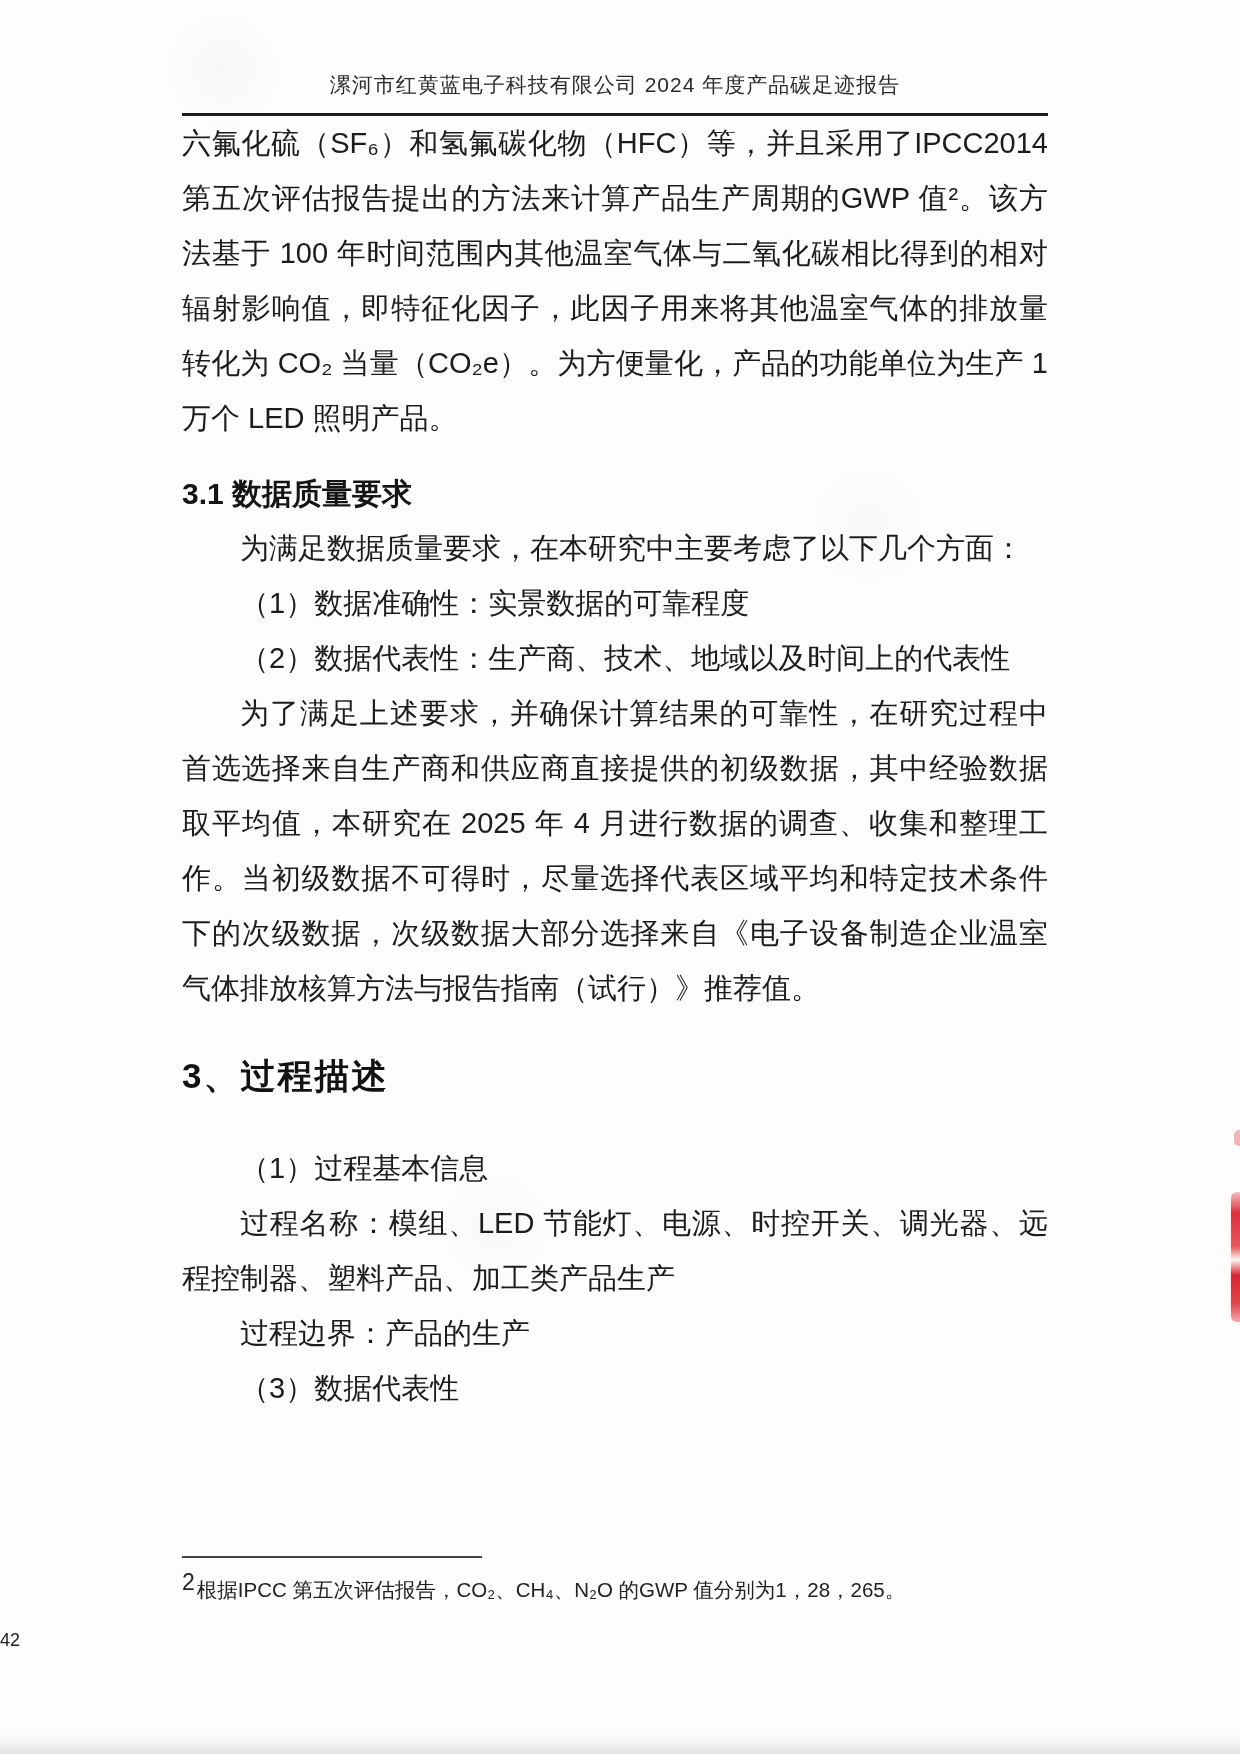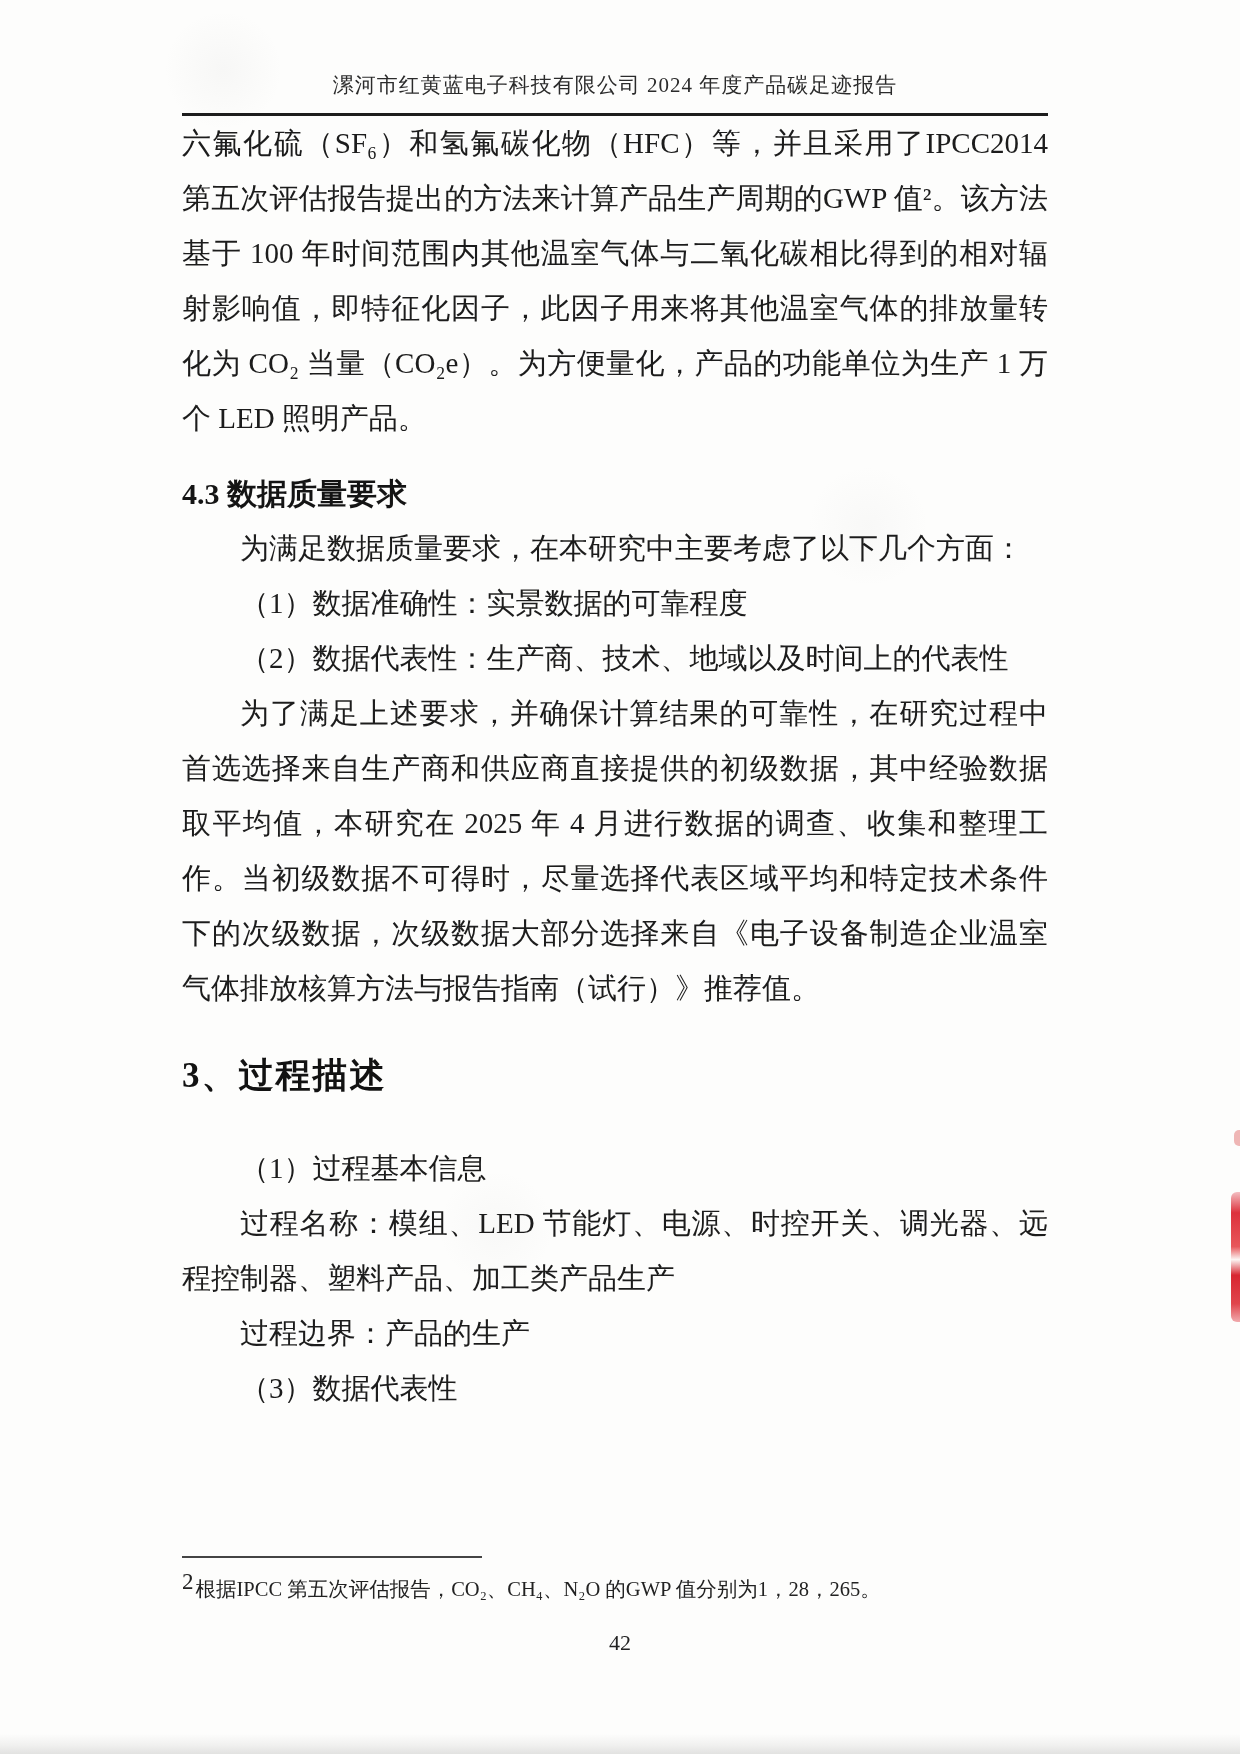--- a/index.html
+++ b/index.html
@@ -11,21 +11,21 @@
     position: relative;
     width: 1240px;
     height: 1754px;
     margin: 0 auto;
     overflow: hidden;
     background: #fdfdfc;
     background-image:
       radial-gradient(circle at 18% 4%, rgba(150,150,148,0.06) 0, rgba(150,150,148,0) 3%),
       radial-gradient(circle at 70% 30%, rgba(160,160,158,0.05) 0, rgba(160,160,158,0) 4%),
       radial-gradient(circle at 40% 70%, rgba(160,160,158,0.05) 0, rgba(160,160,158,0) 4%);
-    font-family: Liberation Serif, serif;
+    font-family: Liberation Sans, sans-serif;
     color: #1c1c1c;
   }
   .content {
     position: absolute;
     left: 182px;
     top: 0;
     width: 866px;
   }
   .header-title {
     padding-top: 72px;
@@ -90,22 +90,21 @@
     font-size: 23px;
     position: relative;
     top: -7px;
     margin-right: 2px;
   }
   .page-number {
     position: absolute;
     top: 1630px;
     left: 0;
     width: 1240px;
-    text-align: center;
-    font-size: 22px;
+    font-size: 18px;
     color: #222;
   }
   .stamp-edge-main {
     position: absolute;
     right: 0;
     top: 1192px;
     width: 9px;
     height: 130px;
     border-radius: 6px 0 0 6px;
     background: linear-gradient(to bottom,
@@ -143,21 +142,21 @@
 
 <div class="page">
 
   <div class="content">
 
     <div class="header-title">漯河市红黄蓝电子科技有限公司 2024 年度产品碳足迹报告</div>
     <div class="header-rule"></div>
 
     <p class="body-text para intro">六氟化硫（SF₆）和氢氟碳化物（HFC）等，并且采用了IPCC2014 第五次评估报告提出的方法来计算产品生产周期的GWP 值²。该方法基于 100 年时间范围内其他温室气体与二氧化碳相比得到的相对辐射影响值，即特征化因子，此因子用来将其他温室气体的排放量转化为 CO₂ 当量（CO₂e）。为方便量化，产品的功能单位为生产 1 万个 LED 照明产品。</p>
 
-    <div class="section-heading">4.3 数据质量要求</div>
+    <div class="section-heading">3.1 数据质量要求</div>
 
     <p class="body-text para lead indent-2em">为满足数据质量要求，在本研究中主要考虑了以下几个方面：</p>
 
     <div class="list-items">
       <p class="body-text para indent-2em">（1）数据准确性：实景数据的可靠程度</p>
       <p class="body-text para indent-2em">（2）数据代表性：生产商、技术、地域以及时间上的代表性</p>
     </div>
 
     <p class="body-text para indent-2em">为了满足上述要求，并确保计算结果的可靠性，在研究过程中首选选择来自生产商和供应商直接提供的初级数据，其中经验数据取平均值，本研究在 2025 年 4 月进行数据的调查、收集和整理工作。当初级数据不可得时，尽量选择代表区域平均和特定技术条件下的次级数据，次级数据大部分选择来自《电子设备制造企业温室气体排放核算方法与报告指南（试行）》推荐值。</p>
 

